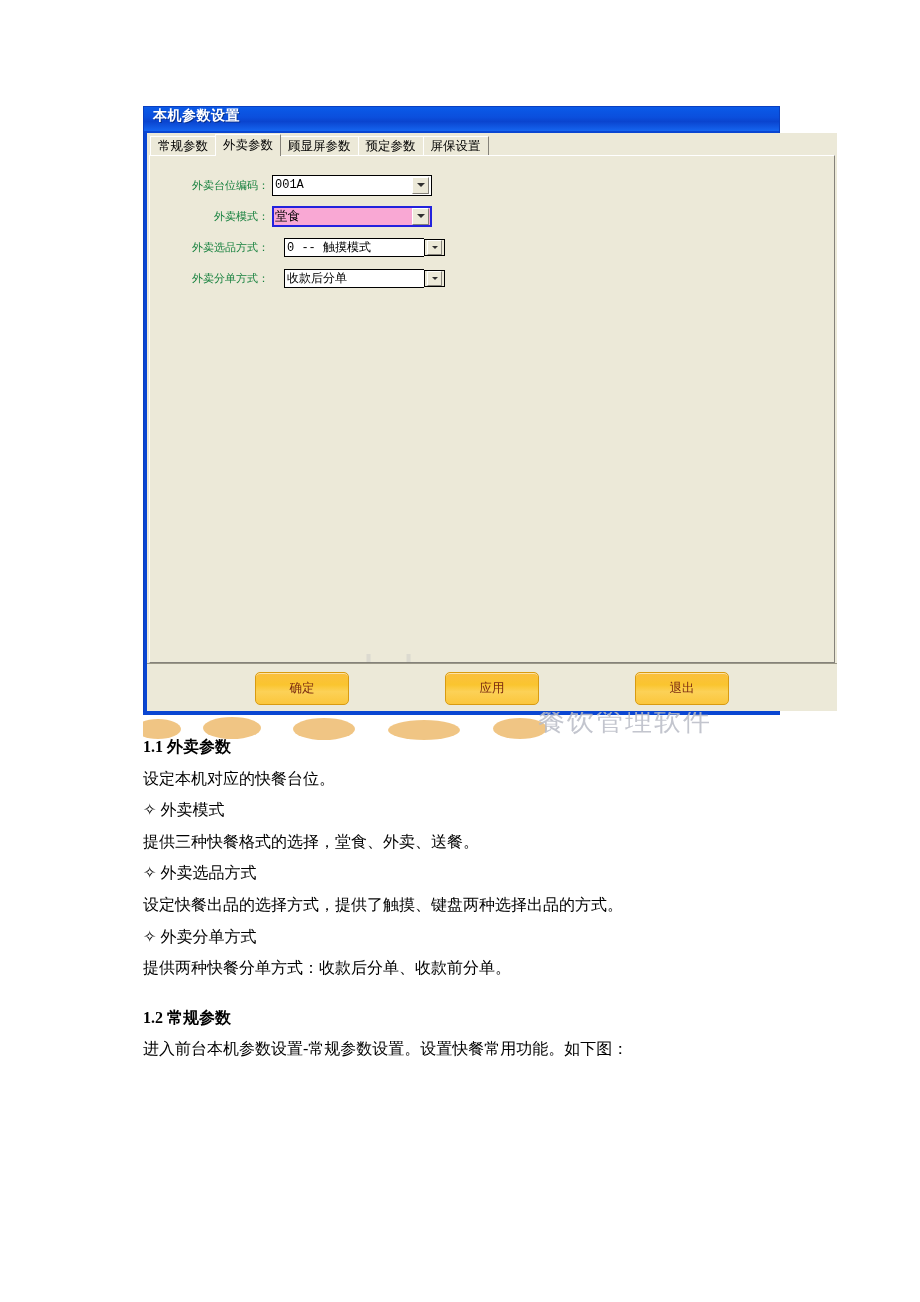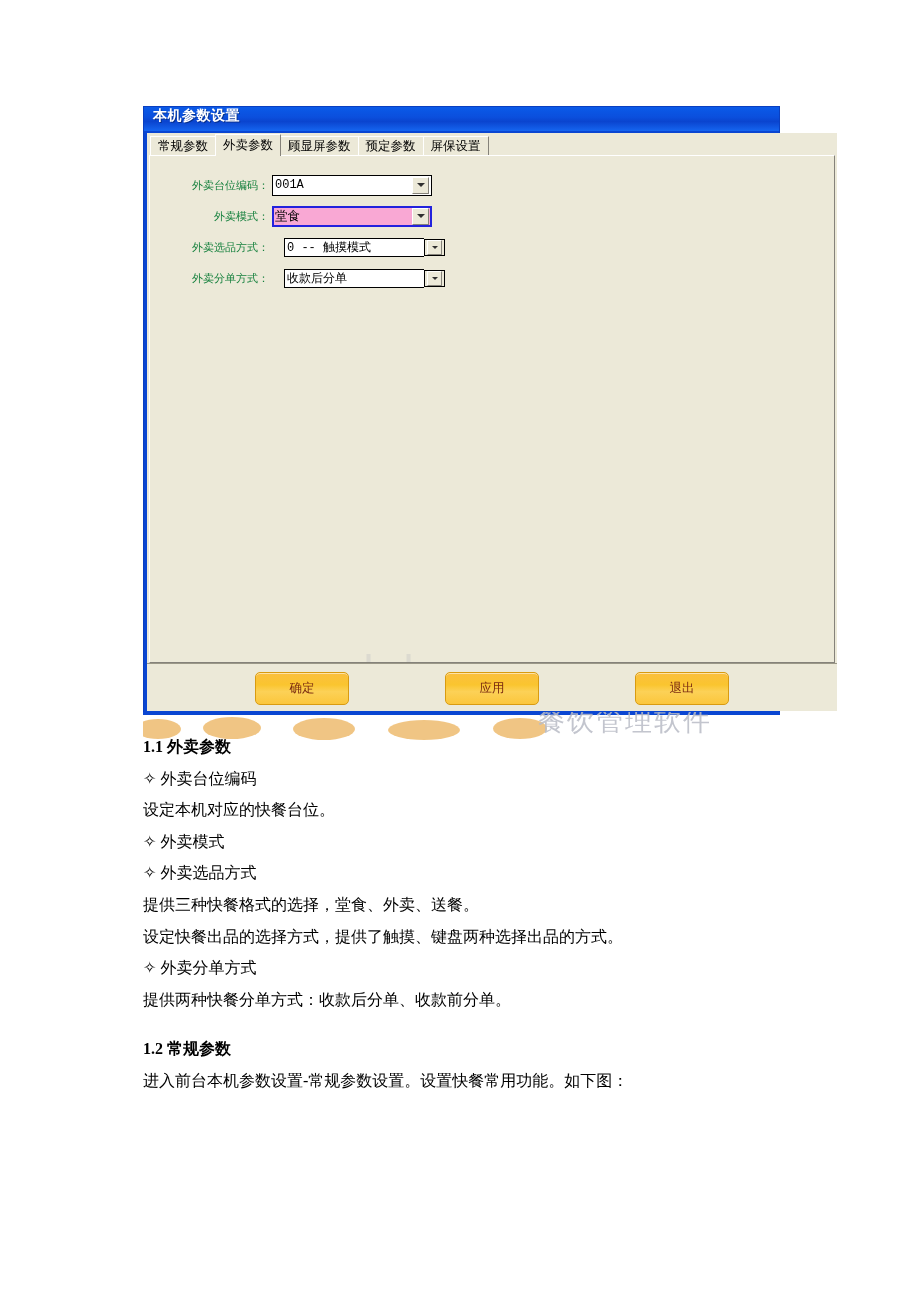--- a/index.html
+++ b/index.html
@@ -390,36 +390,32 @@
   <div class="blob" style="left:150px; top:6px;  width:62px; height:22px;"></div>
   <div class="blob" style="left:245px; top:8px;  width:72px; height:20px;"></div>
   <div class="blob" style="left:350px; top:6px;  width:54px; height:21px;"></div>
   <div class="ghost-text">餐饮管理软件</div>
 </div>
 
 <div id="doc">
 
   <p class="doc-h">1.1 外卖参数</p>
 
-  <p class="doc-b">
-    <span>✧</span>
-    <span>外卖台位编码</span>
-  </p>
   <p class="doc-b">设定本机对应的快餐台位。</p>
 
   <p class="doc-b">
     <span>✧</span>
     <span>外卖模式</span>
   </p>
+  <p class="doc-b">提供三种快餐格式的选择，堂食、外卖、送餐。</p>
+
   <p class="doc-b">
     <span>✧</span>
     <span>外卖选品方式</span>
   </p>
-
-  <p class="doc-b">提供三种快餐格式的选择，堂食、外卖、送餐。</p>
   <p class="doc-b">设定快餐出品的选择方式，提供了触摸、键盘两种选择出品的方式。</p>
 
   <p class="doc-b">
     <span>✧</span>
     <span>外卖分单方式</span>
   </p>
   <p class="doc-b doc-sp">提供两种快餐分单方式：收款后分单、收款前分单。</p>
 
   <p class="doc-h">1.2 常规参数</p>
   <p class="doc-b">进入前台本机参数设置-常规参数设置。设置快餐常用功能。如下图：</p>

